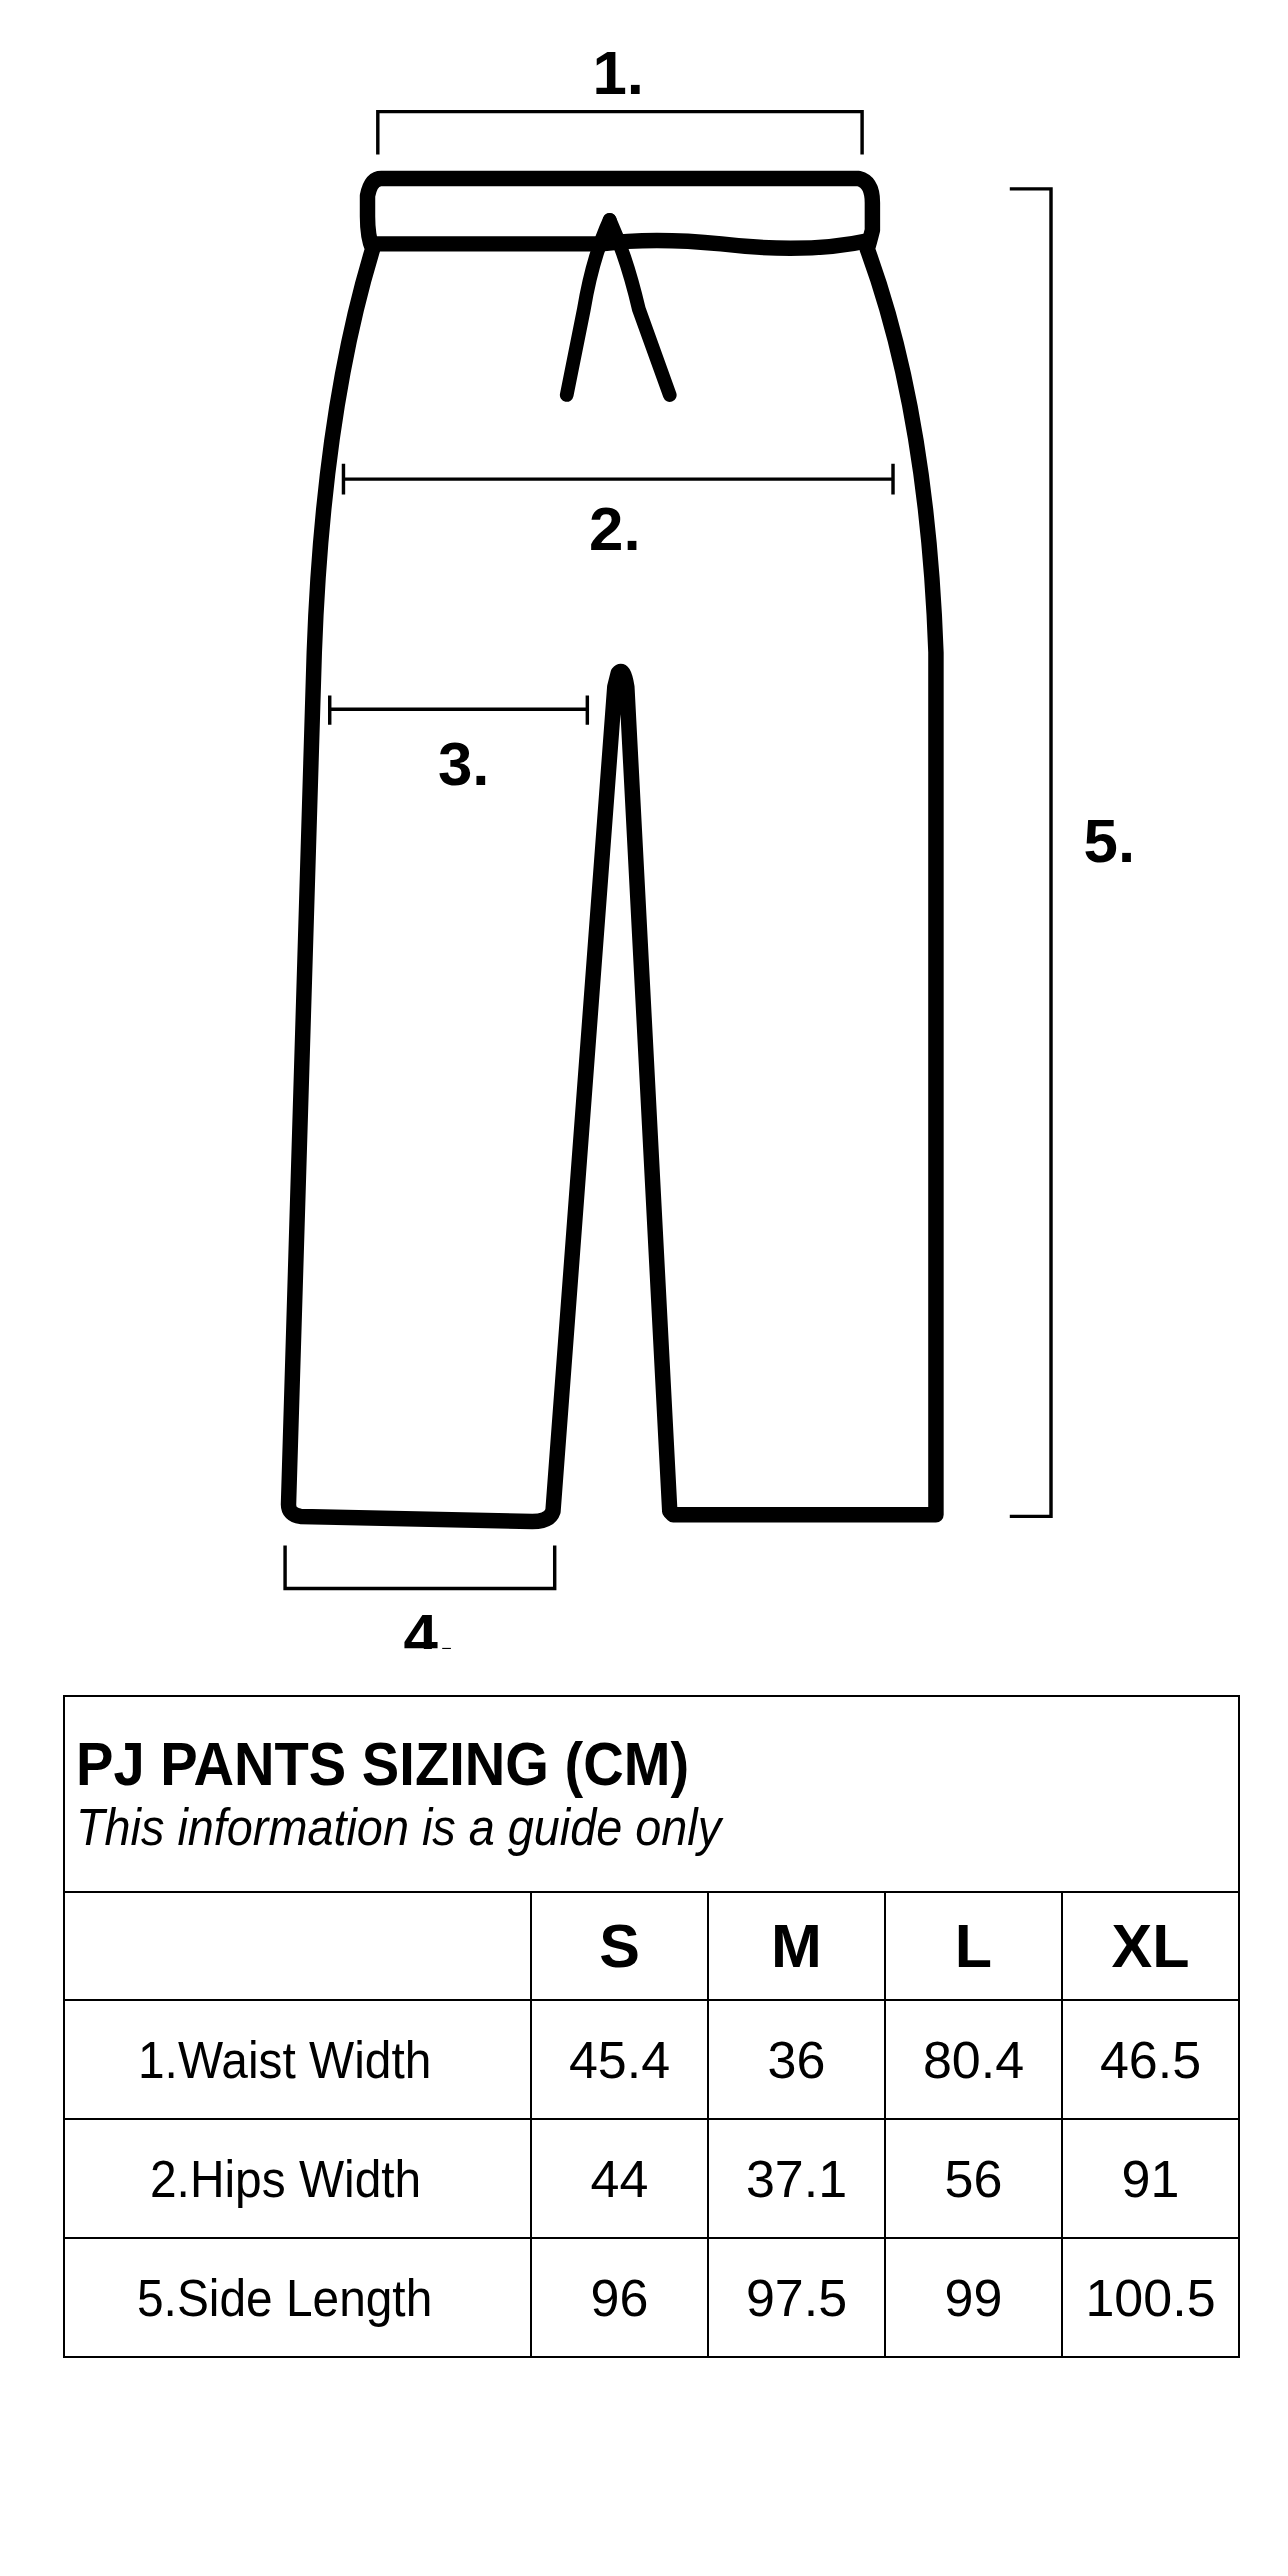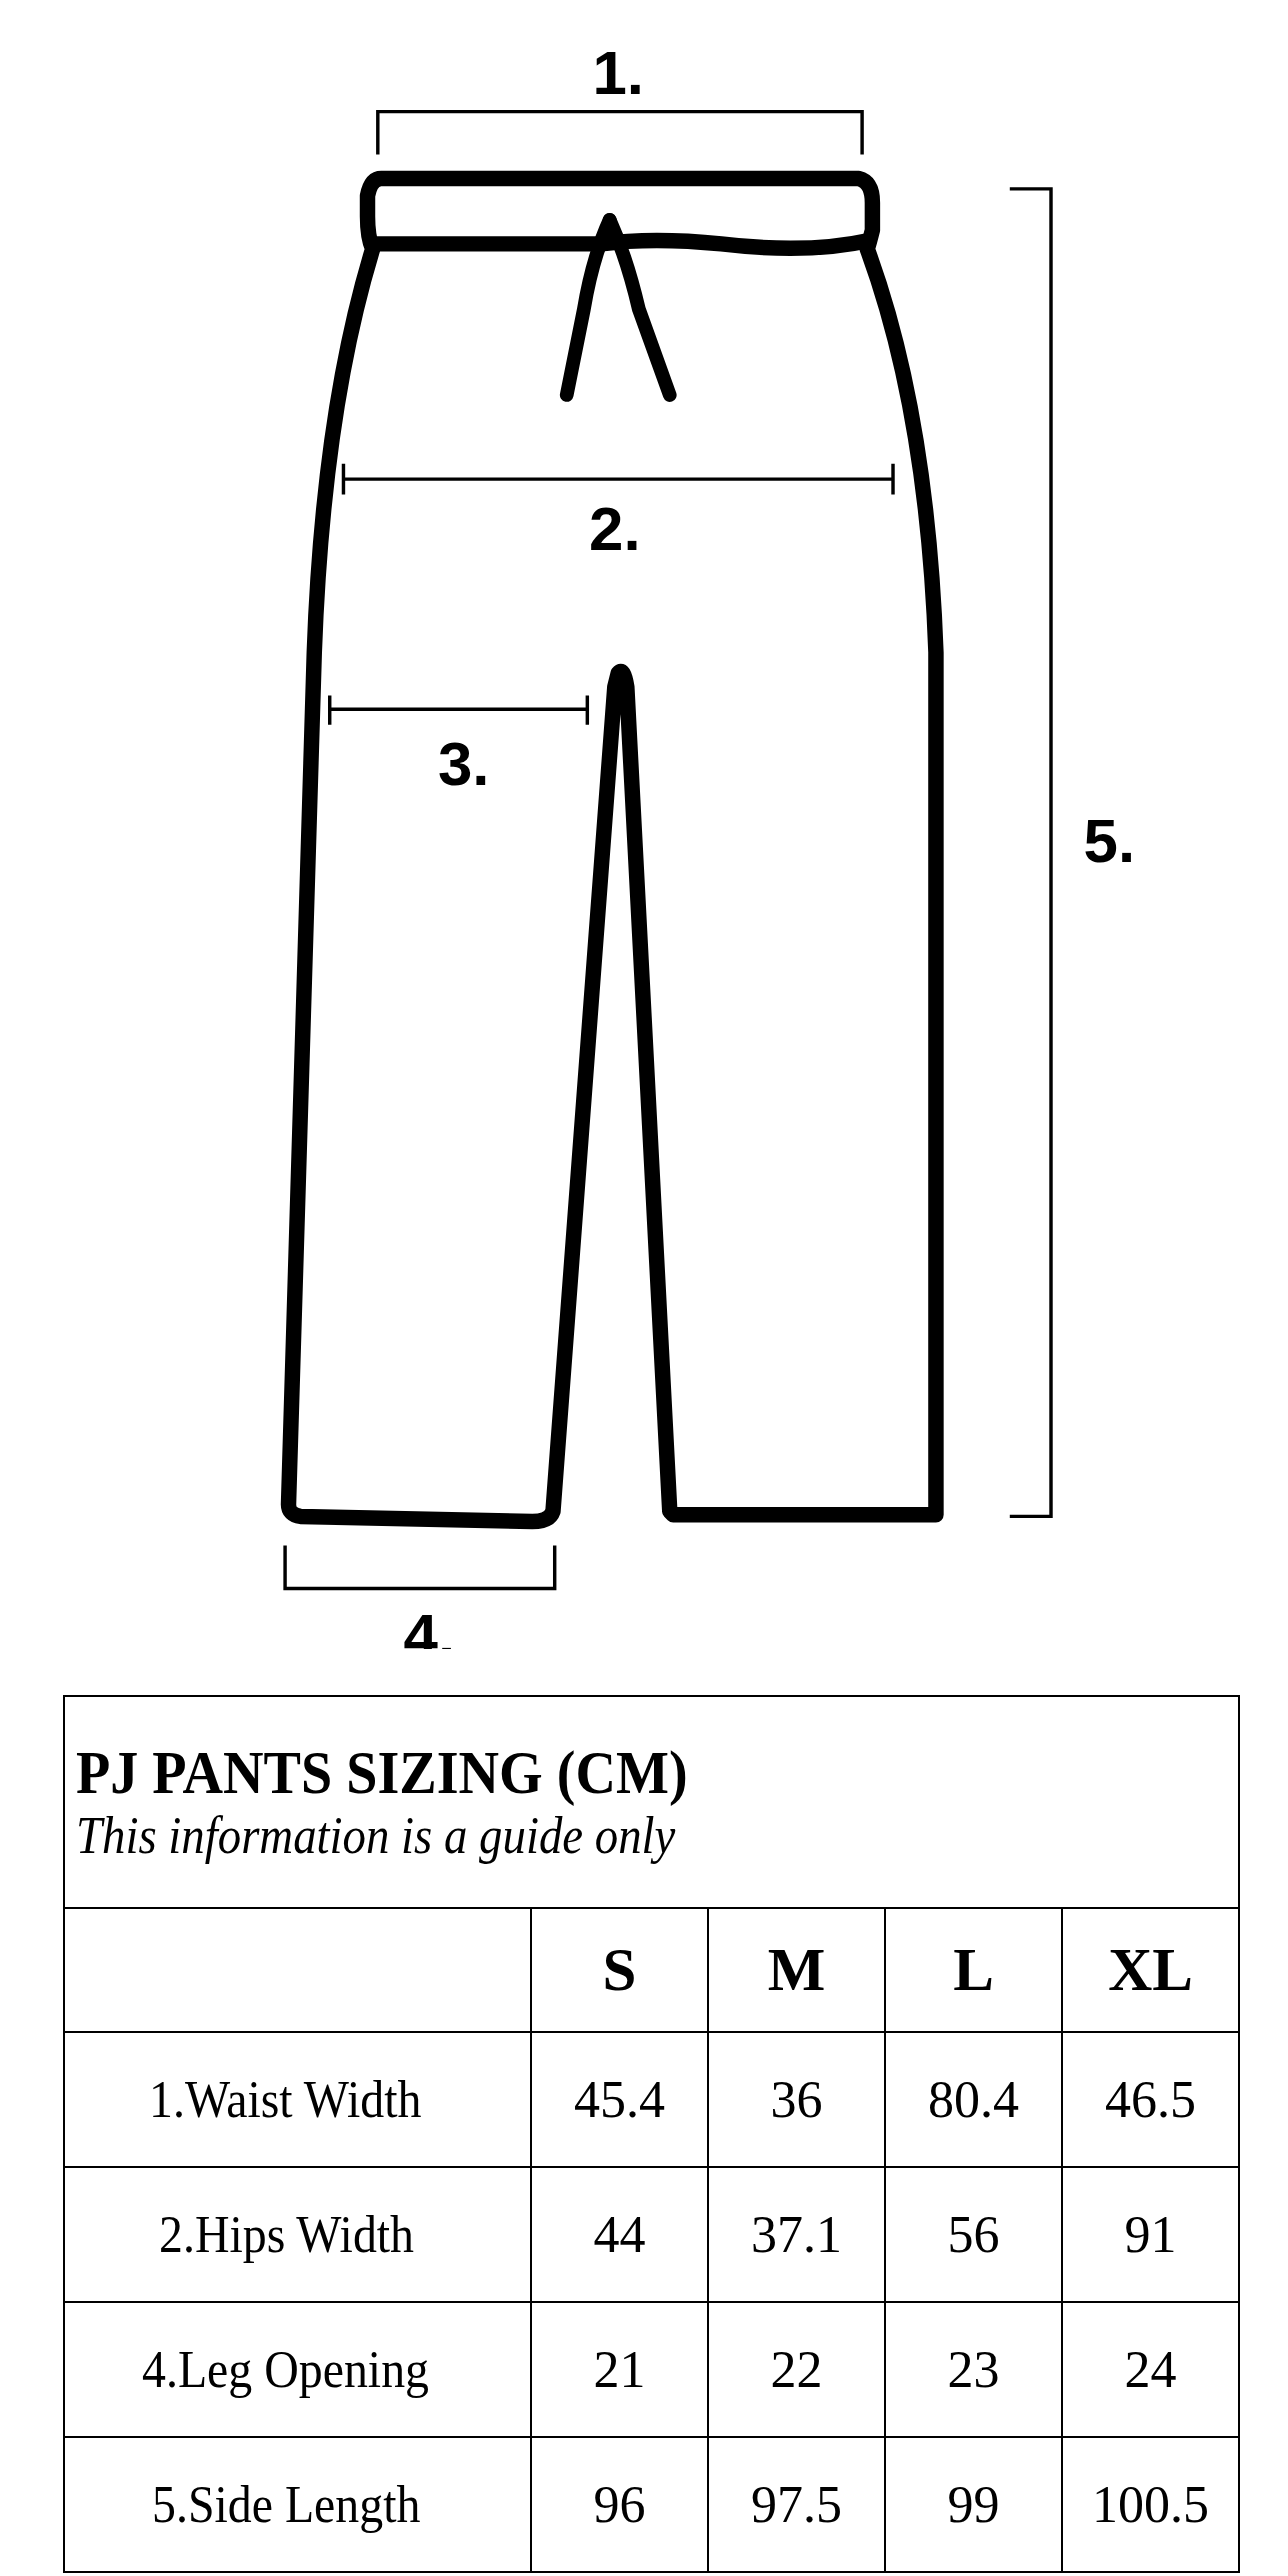--- a/index.html
+++ b/index.html
@@ -5,22 +5,22 @@
   html, body { margin: 0; padding: 0; background: #ffffff; }
   body { width: 1288px; height: 2683px; position: relative; overflow: hidden;
          font-family: "Liberation Sans", sans-serif; color: #000; }
   #diagram { position: absolute; left: 0; top: 0; width: 1288px; height: 1649px; }
   .dim-label { font-family: "Liberation Sans", sans-serif; font-weight: bold; font-size: 36px; }
   #size-table {
     position: absolute; left: 63px; top: 1695px; width: 1175px;
     border-collapse: collapse; table-layout: fixed;
   }
   #size-table td, #size-table th {
-    border: 2.6px solid #000; padding: 8px; text-align: center; vertical-align: middle;
-    font-family: Liberation Serif, serif; font-weight: normal;
+    border: 2.6px solid #000; padding: 0; text-align: center; vertical-align: middle;
+    font-family: Liberation Sans, sans-serif; font-weight: normal;
   }
   .title-cell { height: 194px; text-align: left !important; padding-left: 11.3px !important; }
   .title-main { font-weight: bold; font-size: 61px; line-height: 1.1; display: block; transform: scaleX(0.92); transform-origin: left center; white-space: nowrap; }
   .title-sub { font-style: italic; font-size: 52px; line-height: 1.15; display: block; transform: scaleX(0.9); transform-origin: left center; white-space: nowrap; }
   .header-row th { height: 106px; font-weight: bold !important; font-size: 61px; }
   .data-row td { height: 117px; font-size: 52px; }
   .data-row td.row-label { text-align: left; padding-left: 9.3px; white-space: nowrap; overflow: hidden; }
   .row-label span { display: inline-block; transform: scaleX(0.92); transform-origin: left center; }
   .col-label { width: 467px; }
   .col-size { width: 177px; }
@@ -96,27 +96,20 @@
     <td>46.5</td>
   </tr>
   <tr class="data-row">
     <td class="row-label"><span>2.Hips Width</span></td>
     <td>44</td>
     <td>37.1</td>
     <td>56</td>
     <td>91</td>
   </tr>
   <tr class="data-row">
-    <td class="row-label"><span>4.Leg Opening</span></td>
-    <td>21</td>
-    <td>22</td>
-    <td>23</td>
-    <td>24</td>
-  </tr>
-  <tr class="data-row">
     <td class="row-label"><span>5.Side Length</span></td>
     <td>96</td>
     <td>97.5</td>
     <td>99</td>
     <td>100.5</td>
   </tr>
 </tbody>
   </table>
 
 

